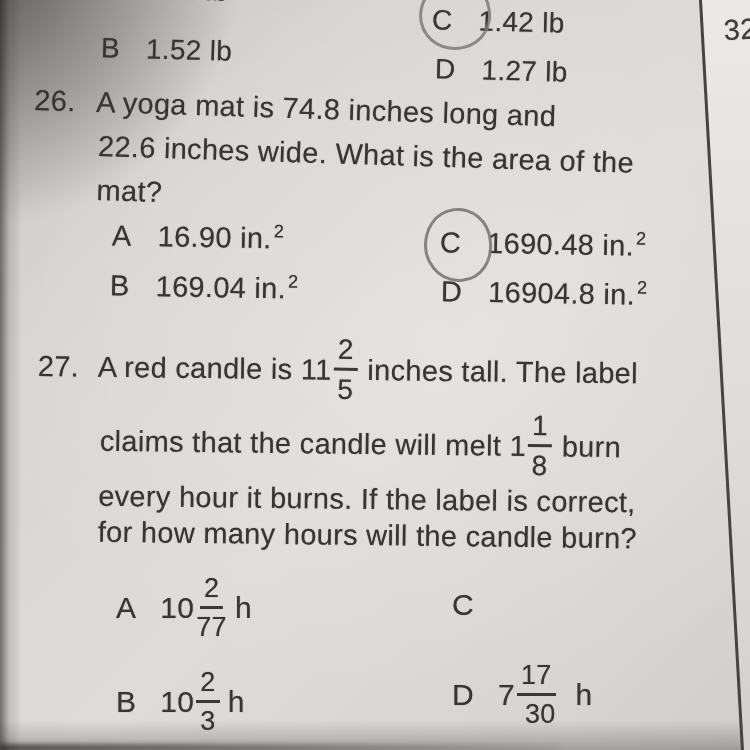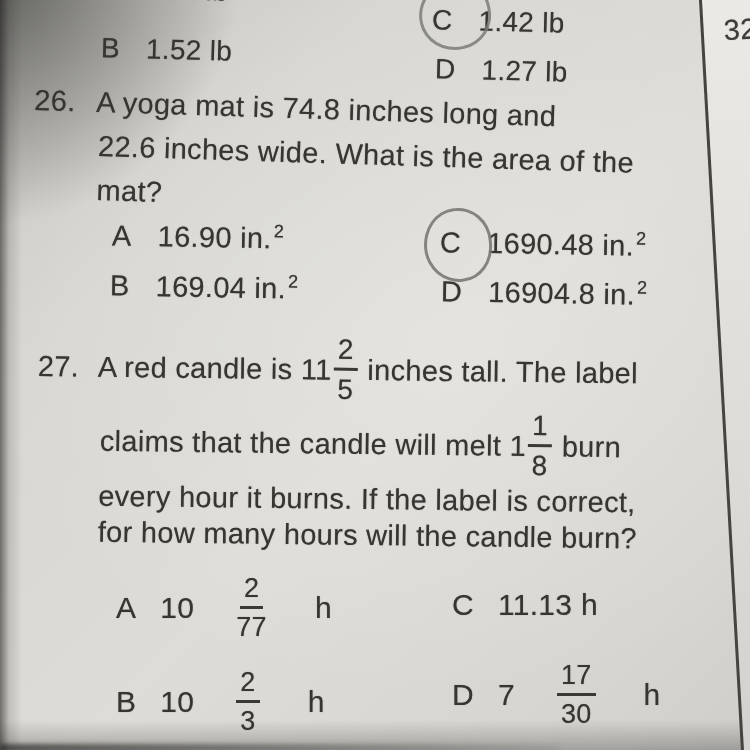--- a/index.html
+++ b/index.html
@@ -23,21 +23,21 @@
   .optrow { position: absolute; display: flex; align-items: baseline; white-space: nowrap; font-size: 29px; }
   .optrow.center { align-items: center; }
   .letter { margin-right: 26px; }
   .q27opt .letter { margin-right: 24px; }
   sup.sq { font-size: 18px; position: relative; top: -11px; margin-left: 2px; letter-spacing: 0; }
 
   
   .frac { display: inline-flex; flex-direction: column; align-items: center; line-height: 1; text-align: center; }
   .frac .fn { display: block; border-bottom: 3px solid #3a3936; padding: 0 4px 4px; }
   .frac .fd { display: block; padding-top: 5px; }
-  .mix { display: inline-flex; align-items: center; gap: 40px; }
+  .mix { display: inline-flex; align-items: center; }
 
   
   .tline { position: absolute; display: flex; align-items: center; white-space: nowrap; }
 
   #q26block { position: absolute; left: 35px; top: 82px; font-size: 29px; line-height: 36px;
               transform: rotate(1.8deg); transform-origin: 0 0; }
   #q27block { position: absolute; left: 38px; top: 352px; font-size: 29px;
               transform: rotate(0.7deg); transform-origin: 0 0; }
   #q27block .frac { font-size: 28px; }
   .q27opt { font-size: 30px; }
@@ -145,38 +145,37 @@
       <span>10</span>
       <span class="frac" style="margin:0 8px 0 2px;">
         <span class="fn">2</span>
         <span class="fd">77</span>
       </span>
       <span>h</span>
     </span>
   </div>
   <div class="optrow q27opt ink" style="left:452px; top:588px;">
     <span class="letter">C</span>
-    <span>11.13 h</span>
   </div>
   <div class="optrow center q27opt ink" style="left:116px; top:667px; height:70px;">
     <span class="letter">B</span>
     <span class="mix">
       <span>10</span>
       <span class="frac" style="margin:0 8px 0 2px;">
         <span class="fn">2</span>
         <span class="fd">3</span>
       </span>
       <span>h</span>
     </span>
   </div>
   <div class="optrow center q27opt ink" style="left:452px; top:660px; height:70px;">
     <span class="letter">D</span>
     <span class="mix">
       <span>7</span>
-      <span class="frac" style="margin:0 8px 0 2px;">
+      <span class="frac" style="margin:0 20px 0 2px;align-items:flex-end;">
         <span class="fn">17</span>
         <span class="fd">30</span>
       </span>
       <span>h</span>
     </span>
   </div>
 
   <div id="right-strip">
     <span id="page-num" class="ink">32</span>
   </div>

